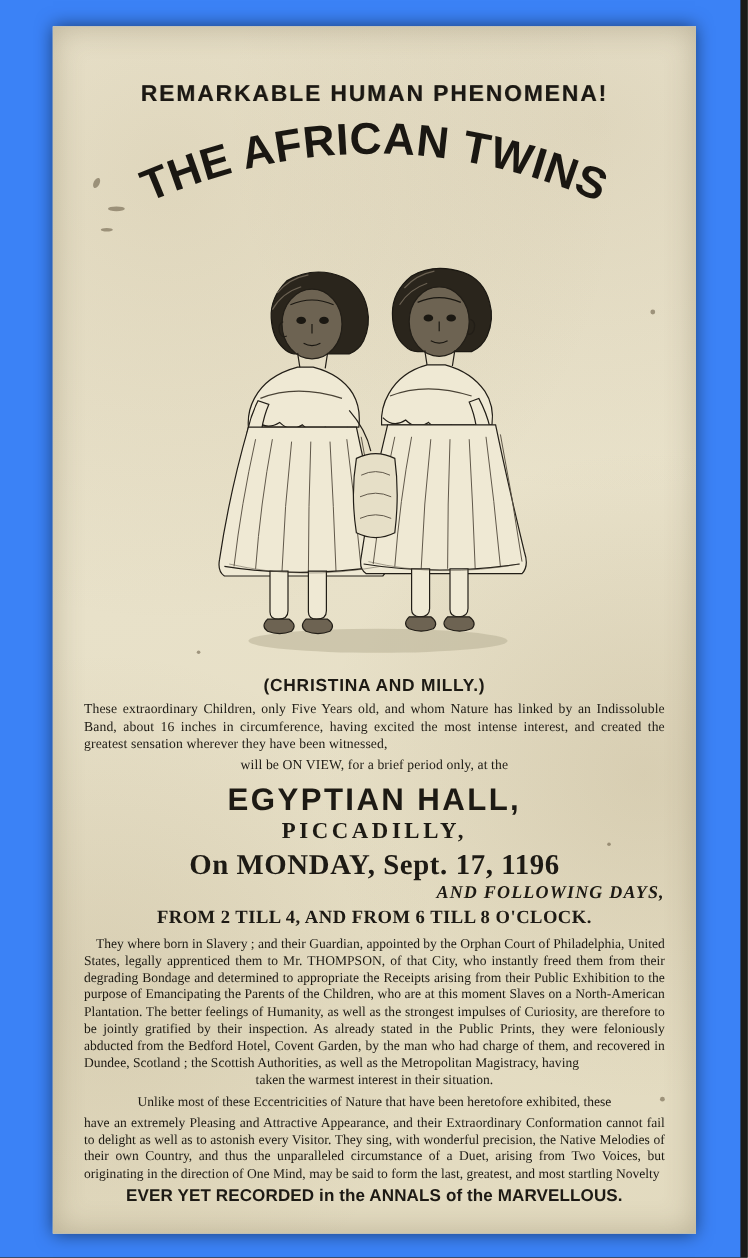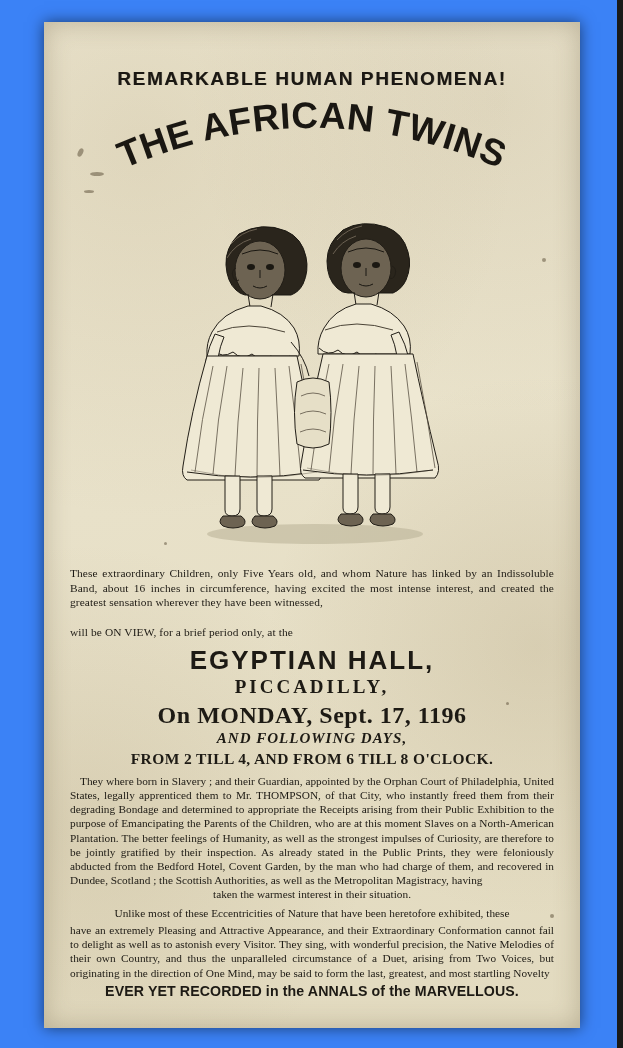--- a/index.html
+++ b/index.html
@@ -103,22 +103,22 @@
   }
   .blurb {
     font-size: 11.4px;
     line-height: 1.28;
     text-align: justify;
     margin-top: 4px;
     letter-spacing: 0.1px;
   }
   .blurb .last-line {
     display: block;
-    text-align: left;
-    margin-top: 15px;
+    text-align: center;
+    margin-top: 3px;
   }
   .venue {
     text-align: center;
     font-family: "Liberation Sans", sans-serif;
     font-weight: bold;
     font-size: 26px;
     letter-spacing: 2px;
     margin-top: 8px;
     line-height: 1.05;
   }
@@ -132,21 +132,21 @@
   }
   .date-line {
     text-align: center;
     font-family: "Liberation Serif", serif;
     font-weight: bold;
     font-size: 24px;
     letter-spacing: 0.5px;
     margin-top: 4px;
   }
   .following {
-    text-align: center;
+    text-align: right;
     font-family: "Liberation Serif", serif;
     font-weight: bold;
     font-style: italic;
     font-size: 15px;
     letter-spacing: 1px;
     margin-top: 1px;
   }
   .hours {
     text-align: center;
     font-family: "Liberation Serif", serif;
@@ -316,20 +316,21 @@
             </g>
 
             <g stroke="#4a4336" stroke-width="0.7" opacity="0.55">
               <path d="M44,288 q60,14 126,2"></path>
               <path d="M160,286 q60,14 126,2"></path>
             </g>
           </g>
         </svg>
       </div>
 
+      <div class="caption">(CHRISTINA AND MILLY.)</div>
 
       <div class="blurb">
         <span>These extraordinary Children, only Five Years old, and whom Nature has linked by an Indissoluble Band, about 16 inches in circumference, having excited the most intense interest, and created the greatest sensation wherever they have been witnessed,</span>
         <span class="last-line">will be ON VIEW, for a brief period only, at the</span>
       </div>
 
       <div class="venue">EGYPTIAN HALL,</div>
       <div class="venue-sub">PICCADILLY,</div>
       <div class="date-line">On MONDAY, Sept. 17, 1196</div>
       <div class="following">AND FOLLOWING DAYS,</div>

